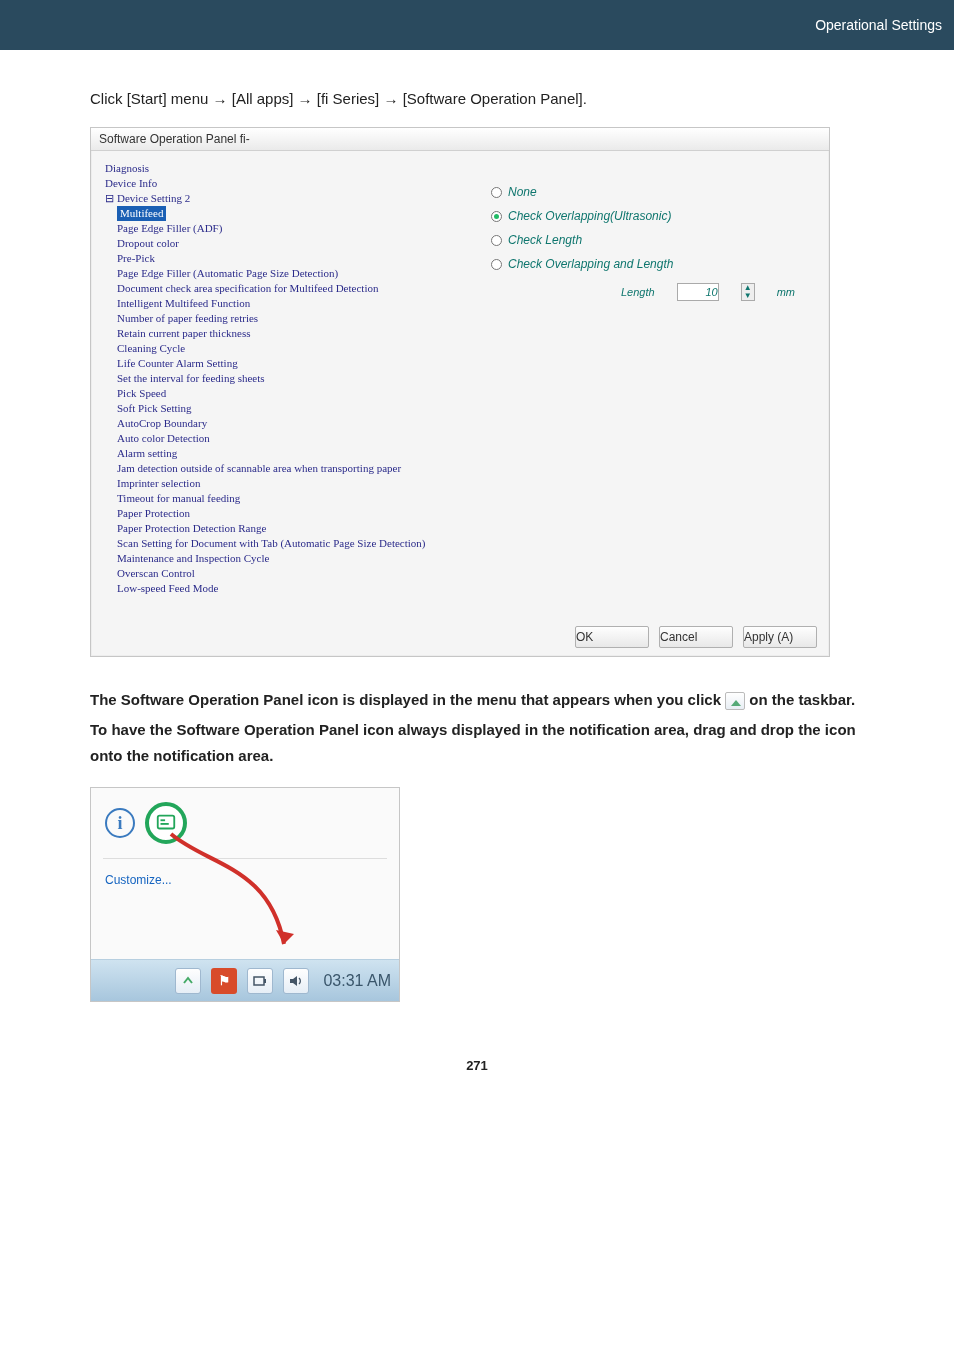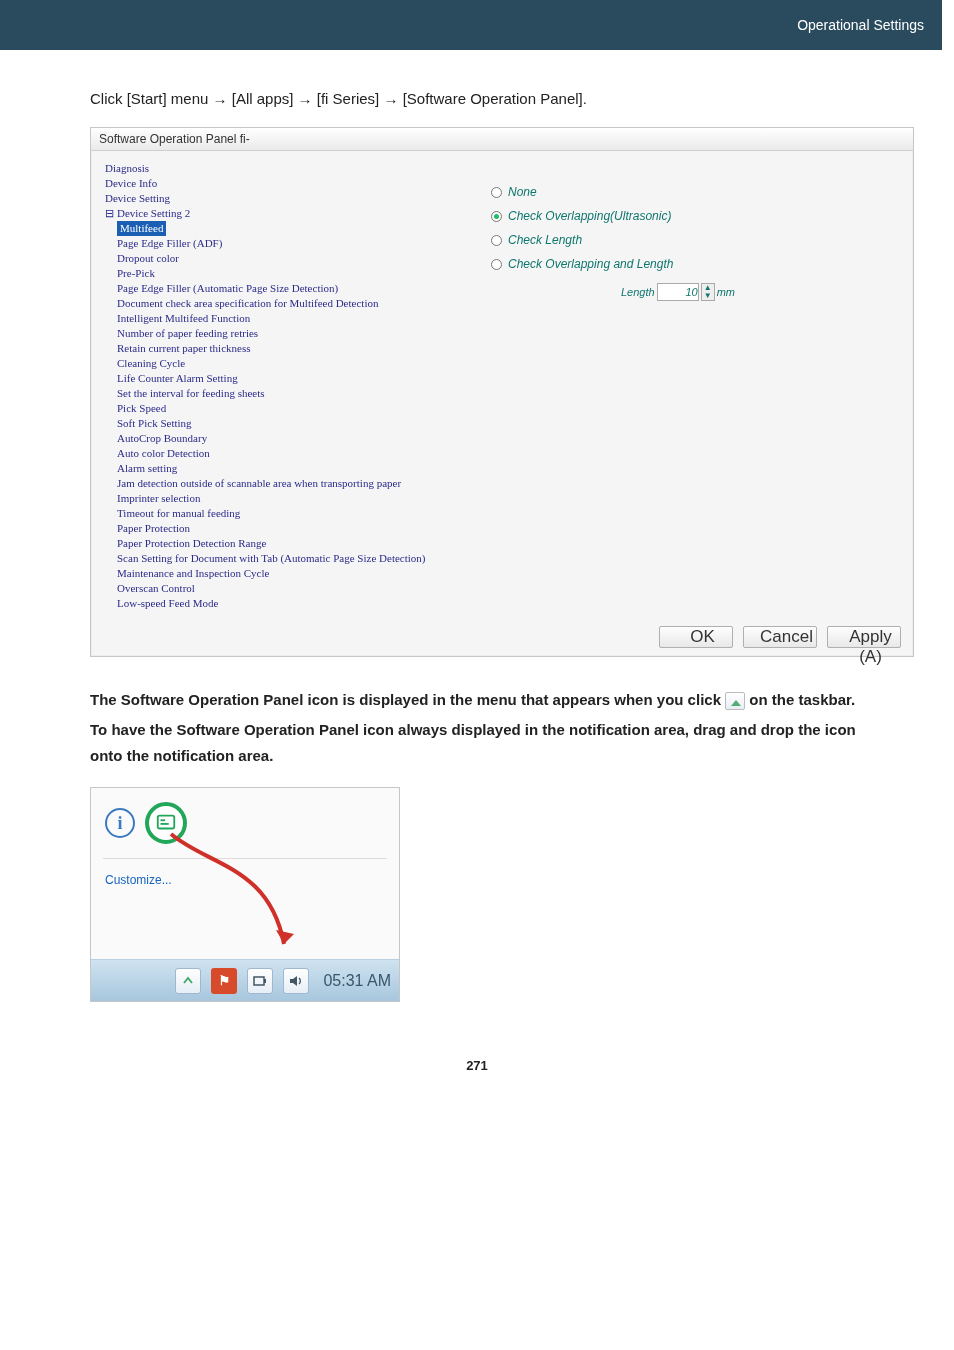--- a/index.html
+++ b/index.html
@@ -1,27 +1,27 @@
 <!DOCTYPE html>
 <html><head>
 <meta charset="utf-8">
 <style>
   * { box-sizing: border-box; margin: 0; padding: 0; }
   html, body { width: 954px; height: 1350px; font-family: "Segoe UI", Arial, sans-serif; background: #fff; }
   .headerline {
-    position: absolute; top: 0; right: 12px; left: 0; height: 50px;
+    position: absolute; top: 0; right: 0; left: 0; height: 50px;
     display: flex; justify-content: flex-end; align-items: center;
-    padding-right: 18px; color: #fff; font-size: 14px;
+    padding-right: 12px; color: #fff; font-size: 14px;
     background: #2a4a5e;
   }
   .page { padding: 60px 90px 0 90px; color: #222; background: #fff; }
   .instruction { font-size: 15px; margin: 30px 0 20px 0; }
   .arrow { font-family: Arial; }
   .shot1 {
-    width: 824px; height: 530px; border: 1px solid #c6c6c6;
+    width: 740px; height: 530px; border: 1px solid #c6c6c6;
     background: #f5f5f5; position: relative; font-size: 11px; color: #333;
     box-shadow: inset 0 0 0 1px rgba(0,0,0,0.03);
   }
   .shot1-title {
     padding: 4px 8px; background: linear-gradient(#fff,#eaeaea);
     border-bottom: 1px solid #d0d0d0; font-size: 12px; color: #333;
   }
   .shot1-body { display: flex; height: calc(100% - 60px); }
   .tree {
     width: 380px; padding: 10px 6px 10px 14px; font-size: 11px; color: #2b2b8a;
@@ -36,32 +36,32 @@
   }
   .radio-row { margin: 10px 0; display: flex; align-items: center; gap: 6px; }
   .radio-circle {
     width: 11px; height: 11px; border: 1px solid #777; border-radius: 50%;
     display: inline-flex; align-items: center; justify-content: center;
     background: #fff;
   }
   .radio-circle.on::after {
     content: ""; width: 5px; height: 5px; background: #2b6; border-radius: 50%;
   }
-  .lenrow { margin-left: 130px; margin-top: 12px; display: flex; align-items: center; gap: 2px; font-size: 11px; }
+  .lenrow { margin-left: 130px; margin-top: 12px; display: flex; align-items: center; gap: 22px; font-size: 11px; }
   .numbox {
     width: 42px; height: 18px; border: 1px solid #aaa; background: #fff;
     font-size: 11px; text-align: right; line-height: 16px;
   }
   .spin { width: 14px; height: 18px; border: 1px solid #aaa; background: #eee; font-size: 8px; text-align: center; line-height: 8px; }
   .btnrow {
     position: absolute; bottom: 8px; right: 12px; display: flex; gap: 10px;
   }
   .winbtn {
     width: 74px; height: 22px; border: 1px solid #b0b0b0; background: linear-gradient(#fefefe,#e8e8e8);
-    font-size: 17px; border-radius: 2px; text-align: center; line-height: 20px; padding-left: 13px;
+    font-size: 12px; border-radius: 2px; line-height: 20px;
   }
   .paratext { font-size: 15px; line-height: 26px; margin-top: 30px; font-weight: bold; }
   .tinyicon {
     display: inline-block; width: 20px; height: 18px; border: 1px solid #bbb;
     background: linear-gradient(#fff,#e8eef4); vertical-align: middle;
     position: relative; border-radius: 2px;
   }
   .tinyicon::after {
     content: ""; position: absolute; left: 5px; top: 7px; width: 0; height: 0;
     border-left: 5px solid transparent; border-right: 5px solid transparent;
@@ -113,21 +113,20 @@
     <span> [fi Series] </span><span class="arrow">→</span>
     <span> [Software Operation Panel].</span>
   </p>
 
   <div class="shot1">
     <div class="shot1-title">Software Operation Panel fi-</div>
     <div class="shot1-body">
       <div class="tree">
         <div class="node lvl1">Diagnosis</div>
         <div class="node lvl1">Device Info</div>
-        <div class="node lvl1">Device Setting</div>
         <div class="node lvl1">⊟ <span>Device Setting 2</span></div>
         <div class="node lvl2"><span class="sel">Multifeed</span></div>
         <div class="node lvl2">Page Edge Filler (ADF)</div>
         <div class="node lvl2">Dropout color</div>
         <div class="node lvl2">Pre-Pick</div>
         <div class="node lvl2">Page Edge Filler (Automatic Page Size Detection)</div>
         <div class="node lvl2">Document check area specification for Multifeed Detection</div>
         <div class="node lvl2">Intelligent Multifeed Function</div>
         <div class="node lvl2">Number of paper feeding retries</div>
         <div class="node lvl2">Retain current paper thickness</div>
@@ -220,18 +219,18 @@
             <rect x="1" y="1" width="10" height="8" fill="none" stroke="#456" stroke-width="1.5"></rect>
             <rect x="11" y="3" width="2" height="4" fill="#456"></rect>
           </svg>
       </div>
       <div class="tb-btn">
         <svg width="14" height="12">
             <polygon points="1,4 4,4 8,1 8,11 4,8 1,8" fill="#456"></polygon>
             <path d="M10 3 A4 4 0 0 1 10 9" fill="none" stroke="#456" stroke-width="1.3"></path>
           </svg>
       </div>
-      <div class="tb-time">05:31 AM</div>
+      <div class="tb-time">03:31 AM</div>
     </div>
   </div>
 
   <div class="pagenum">271</div>
 </div>
 
 </body></html>

